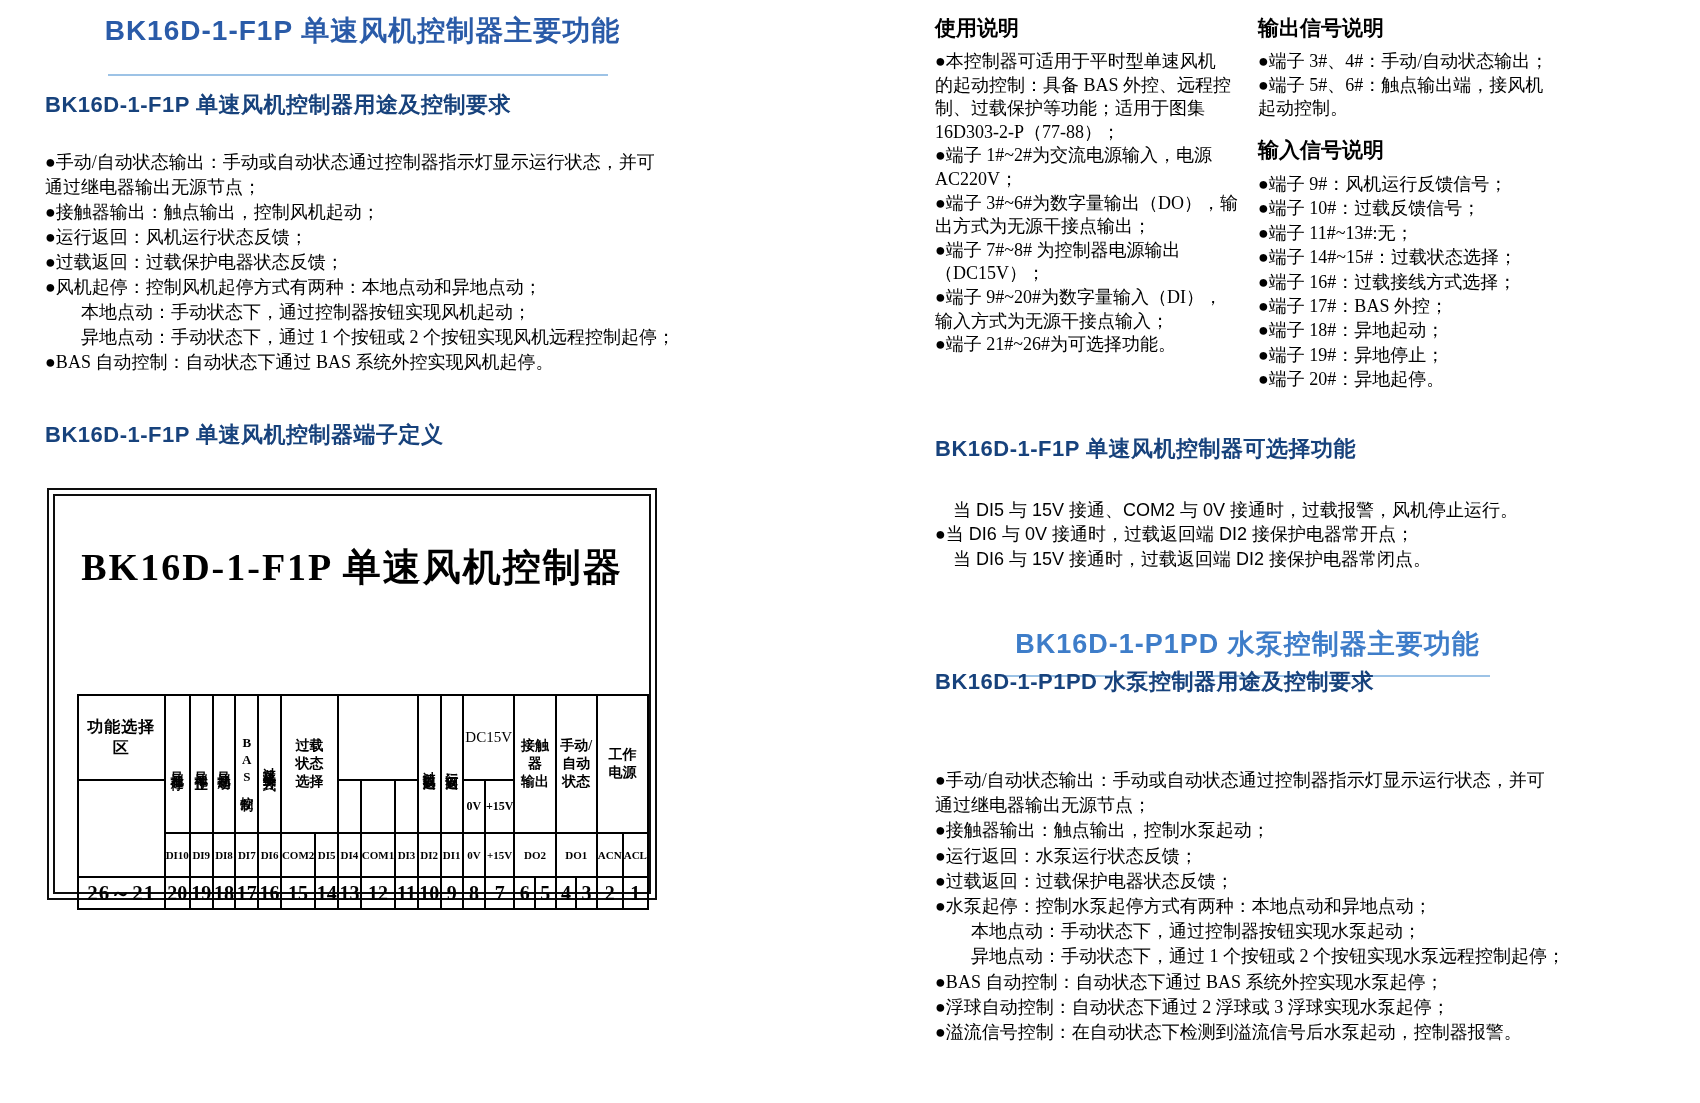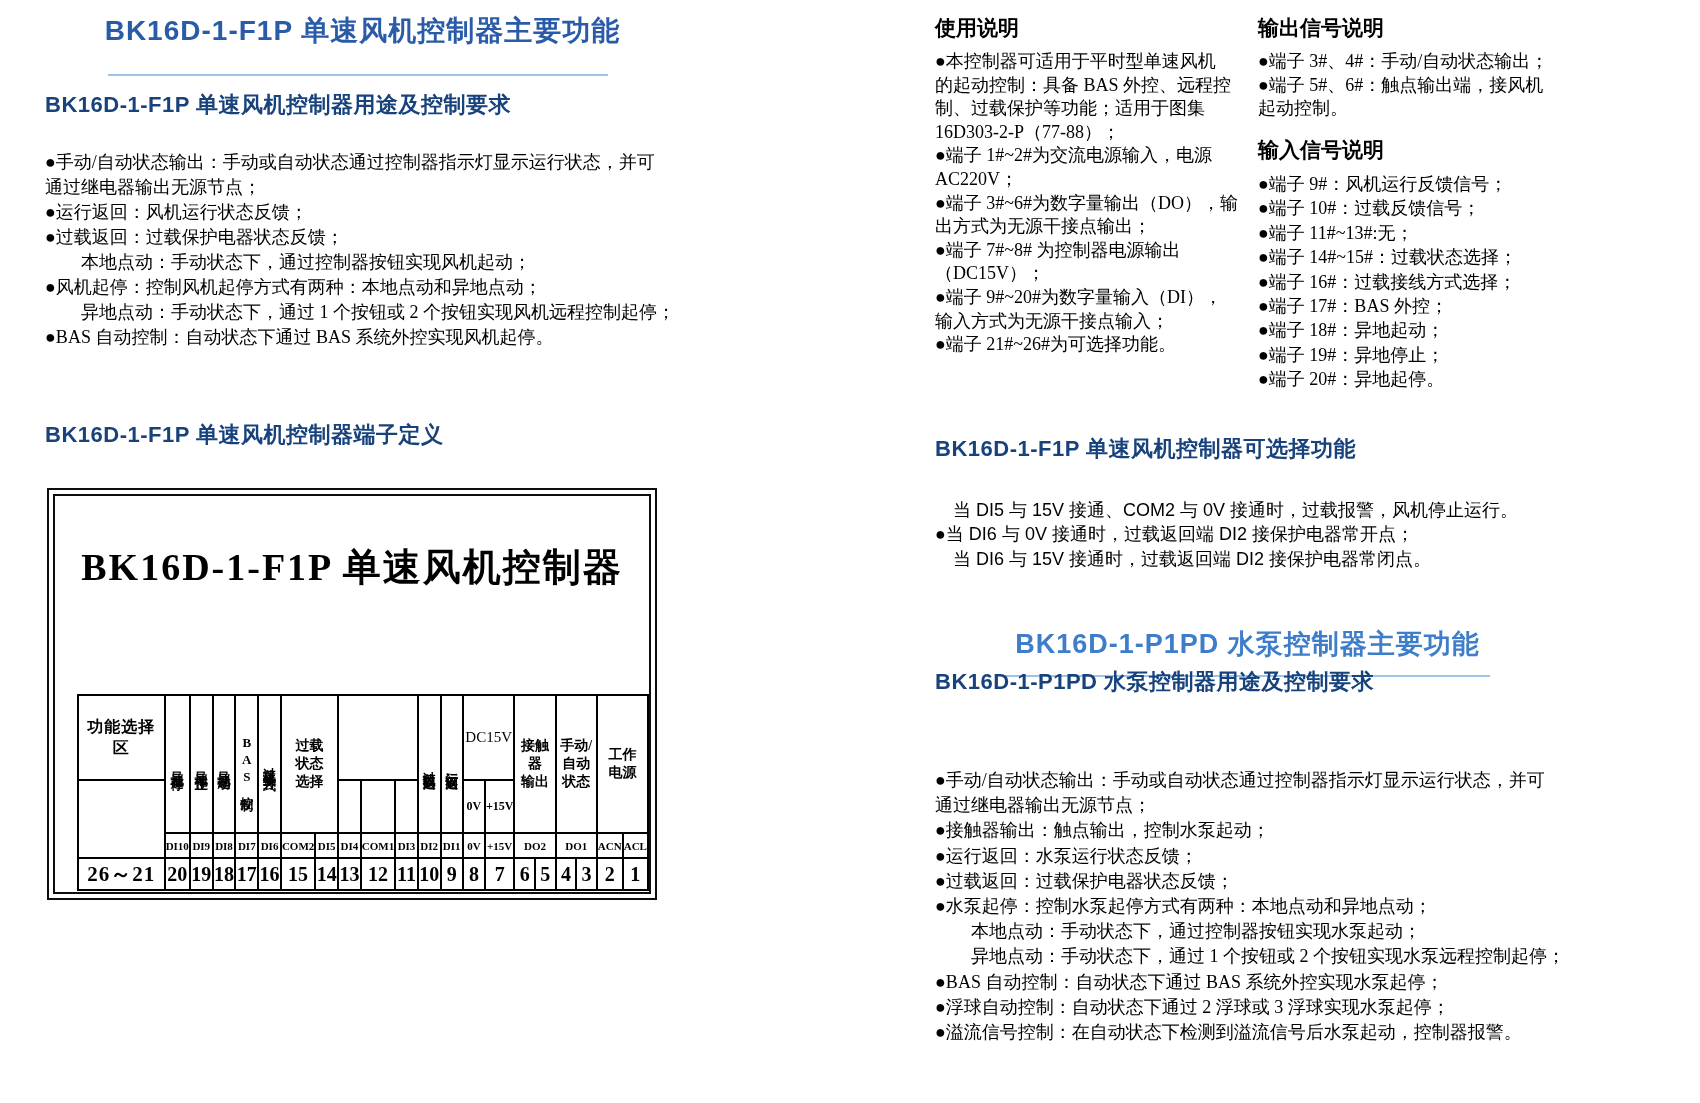--- a/index.html
+++ b/index.html
@@ -25,21 +25,21 @@
   .lh244 div{line-height:24.4px;}
   .lh252 div{line-height:25.2px;}
 
   
   .diagram-outer{border:2px solid #0d0d0d;padding:4px;box-sizing:border-box;background:#fff;}
   .diagram-inner{border:2px solid #0d0d0d;width:100%;height:100%;box-sizing:border-box;position:relative;}
   .diagram-title{text-align:center;margin-top:46px;font-weight:bold;font-size:38px;letter-spacing:2px;
                  font-family:"Liberation Serif","DejaVu Serif",serif;white-space:pre;}
   table.tt{border-collapse:collapse;table-layout:fixed;position:absolute;left:22px;top:198px;}
   table.tt td{border:2px solid #000;padding:0;text-align:center;vertical-align:middle;overflow:hidden;}
-  table.tt .r1{height:85px;} table.tt .r2{height:53px;} table.tt .r3{height:25px;padding-left:26px;} table.tt .r4{height:32px;}
+  table.tt .r1{height:85px;} table.tt .r2{height:53px;} table.tt .r3{height:44px;padding-left:26px;} table.tt .r4{height:32px;}
   td.fn{font-weight:bold;font-size:16px;letter-spacing:1px;}
   td.vh>div{writing-mode:vertical-lr;text-orientation:upright;font-weight:bold;font-size:13px;
             letter-spacing:2px;display:inline-block;line-height:1;}
   td.gh{font-weight:bold;font-size:14px;line-height:1.3;white-space:pre-line;}
   td.dc{font-weight:normal;font-size:15px;}
   td.sub{font-weight:bold;font-size:12px;}
   td.sig{font-weight:bold;font-size:11px;}
   td.num{font-size:20px;font-weight:600;}
   td.rng{font-size:21px;font-weight:600;letter-spacing:1px;}
 </style>
@@ -49,24 +49,25 @@
 <div class="page">
 
   <div class="abs main-title" style="left:45px;top:12px;width:635px;color:#2a5ba8;">BK16D-1-F1P 单速风机控制器主要功能</div>
   <div class="abs rule" style="left:108px;top:74px;width:500px;"></div>
 
   <div class="abs sec-heading" style="left:45px;top:90px;color:#17427c;">BK16D-1-F1P 单速风机控制器用途及控制要求</div>
 
   <div class="abs lines serif-lines lh25" style="left:45px;top:150px;width:640px;">
       <div>●手动/自动状态输出：手动或自动状态通过控制器指示灯显示运行状态，并可</div>
       <div>通过继电器输出无源节点；</div>
+      <div>●接触器输出：触点输出，控制风机起动；</div>
       <div>●运行返回：风机运行状态反馈；</div>
       <div>●过载返回：过载保护电器状态反馈；</div>
+      <div>●风机起停：控制风机起停方式有两种：本地点动和异地点动；</div>
       <div>　　本地点动：手动状态下，通过控制器按钮实现风机起动；</div>
-      <div>●风机起停：控制风机起停方式有两种：本地点动和异地点动；</div>
       <div>　　异地点动：手动状态下，通过 1 个按钮或 2 个按钮实现风机远程控制起停；</div>
       <div>●BAS 自动控制：自动状态下通过 BAS 系统外控实现风机起停。</div>
     </div>
 
   <div class="abs sec-heading" style="left:45px;top:420px;color:#17427c;">BK16D-1-F1P 单速风机控制器端子定义</div>
 
   <div class="abs diagram-outer" style="left:47px;top:488px;width:610px;height:412px;">
     <div class="diagram-inner">
       <div class="diagram-title">BK16D-1-F1P 单速风机控制器</div>
 

